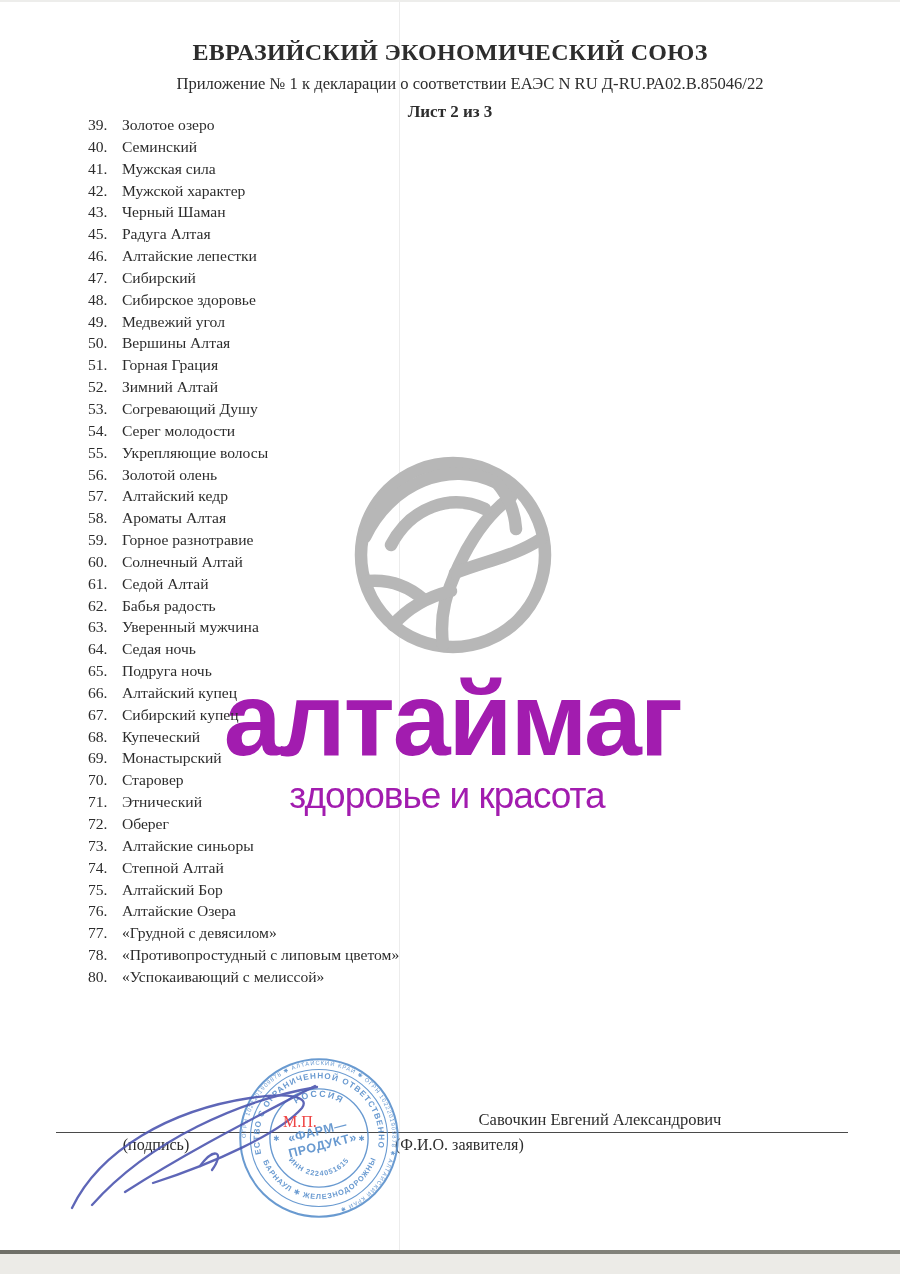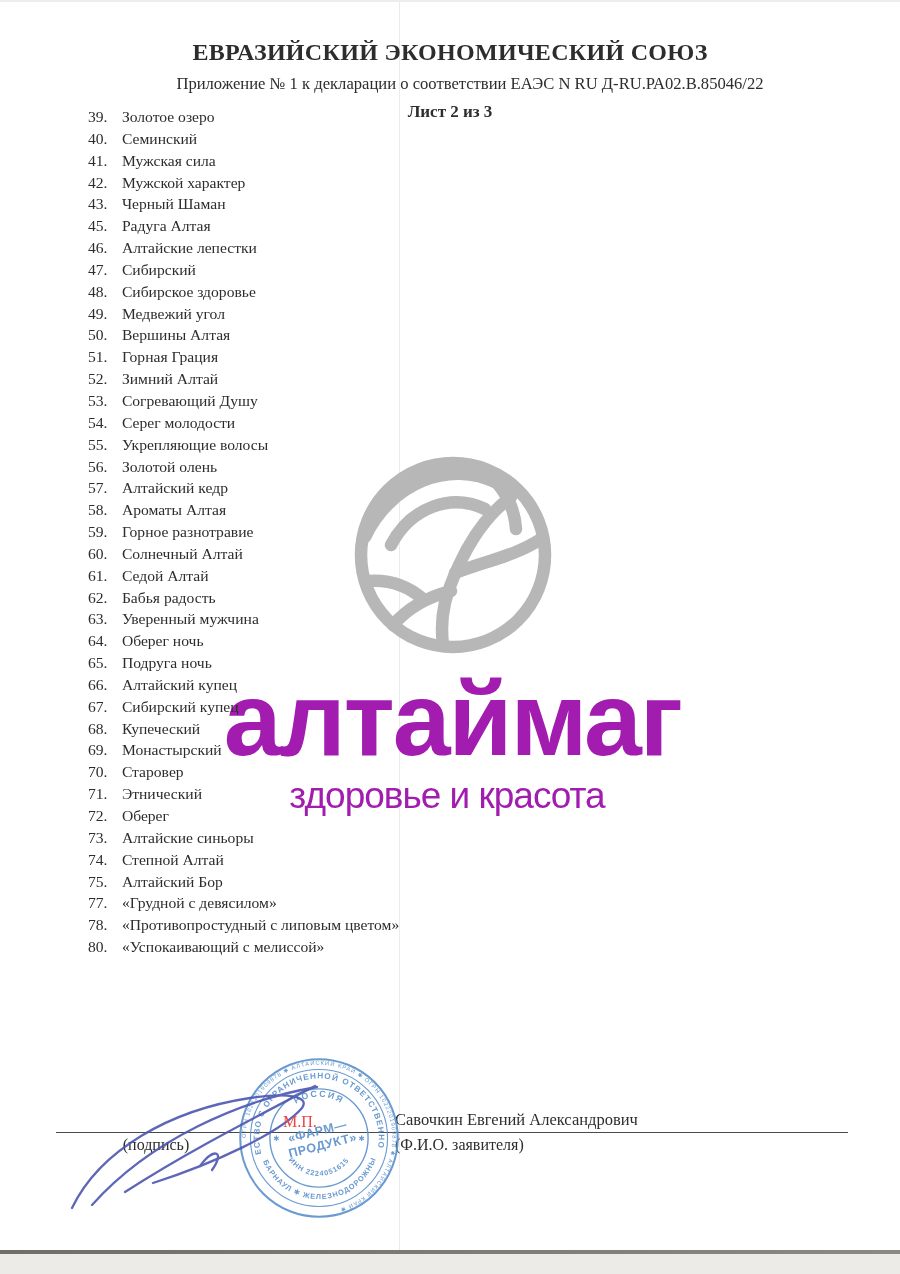--- a/index.html
+++ b/index.html
@@ -11,42 +11,42 @@
   }
   .abs{position:absolute;}
 
   
   .header{left:0;top:39px;width:900px;text-align:center;}
   .h-line1{font-size:24px;font-weight:bold;letter-spacing:.3px;}
   .h-line2{font-size:16.6px;font-weight:normal;margin-top:8px;margin-left:40px;}
   .h-line3{font-size:17px;font-weight:bold;margin-top:8px;}
 
   
-  .list{left:88px;top:106px;width:520px;z-index:3;}
+  .list{left:88px;top:114px;width:520px;z-index:3;}
   .row{height:21.85px;line-height:21.85px;font-size:15.6px;white-space:nowrap;}
   .row .num{display:inline-block;width:30px;}
 
   
   .wm{z-index:1;color:#a21caf;}
   .wm-icon{left:348px;top:450px;width:210px;height:210px;}
   .wm-brand{
     left:150px;top:664px;width:605px;height:110px;line-height:110px;
     text-align:center;font-family:"Liberation Sans","DejaVu Sans",sans-serif;
     font-weight:bold;font-size:104px;letter-spacing:-2px;
   }
   .wm-tagline{
     left:247px;top:775px;width:400px;text-align:center;
     font-family:"Liberation Sans","DejaVu Sans",sans-serif;
     font-size:37px;letter-spacing:-1px;font-weight:normal;
   }
 
   
   .sig-line{left:56px;top:1132px;width:792px;height:0;border-top:1.5px solid #4a4a4a;z-index:2;}
   .cap-left{left:56px;top:1136px;width:200px;text-align:center;font-size:16px;z-index:3;}
-  .applicant-name{left:395px;top:1110px;width:410px;font-size:16.5px;z-index:3;}
+  .applicant-name{left:395px;top:1110px;width:410px;text-align:center;font-size:16.5px;z-index:3;}
   .cap-right{left:395px;top:1136px;width:400px;text-align:left;font-size:16px;z-index:3;}
   .mp{left:283px;top:1113px;font-size:16px;z-index:6;color:#ef4444;}
 
   .stamp-svg{left:231px;top:1050px;width:176px;height:176px;z-index:4;opacity:.92;}
   .stamp-svg text{fill:#5d92cd;font-family:"Liberation Sans","DejaVu Sans",sans-serif;}
   .st-tiny{font-size:6.3px;letter-spacing:1px;}
   .st-ring{font-size:8.8px;font-weight:bold;letter-spacing:1.2px;}
   .st-ring2{font-size:8px;font-weight:bold;letter-spacing:1px;}
   .st-inner{font-size:9.5px;font-weight:bold;letter-spacing:2px;}
   .st-inn{font-size:7.8px;font-weight:bold;letter-spacing:1px;}
@@ -206,21 +206,21 @@
       <span class="txt">Бабья радость</span>
     </div>
 
     <div class="row">
       <span class="num">63.</span>
       <span class="txt">Уверенный мужчина</span>
     </div>
 
     <div class="row">
       <span class="num">64.</span>
-      <span class="txt">Оберег ночь</span>
+      <span class="txt">Седая ночь</span>
     </div>
 
     <div class="row">
       <span class="num">65.</span>
       <span class="txt">Подруга ночь</span>
     </div>
 
     <div class="row">
       <span class="num">66.</span>
       <span class="txt">Алтайский купец</span>
@@ -264,20 +264,24 @@
     <div class="row">
       <span class="num">74.</span>
       <span class="txt">Степной Алтай</span>
     </div>
 
     <div class="row">
       <span class="num">75.</span>
       <span class="txt">Алтайский Бор</span>
     </div>
 
+    <div class="row">
+      <span class="num">76.</span>
+      <span class="txt">Алтайские Озера</span>
+    </div>
 
     <div class="row">
       <span class="num">77.</span>
       <span class="txt">«Грудной с девясилом»</span>
     </div>
 
     <div class="row">
       <span class="num">78.</span>
       <span class="txt">«Противопростудный с липовым цветом»</span>
     </div>

